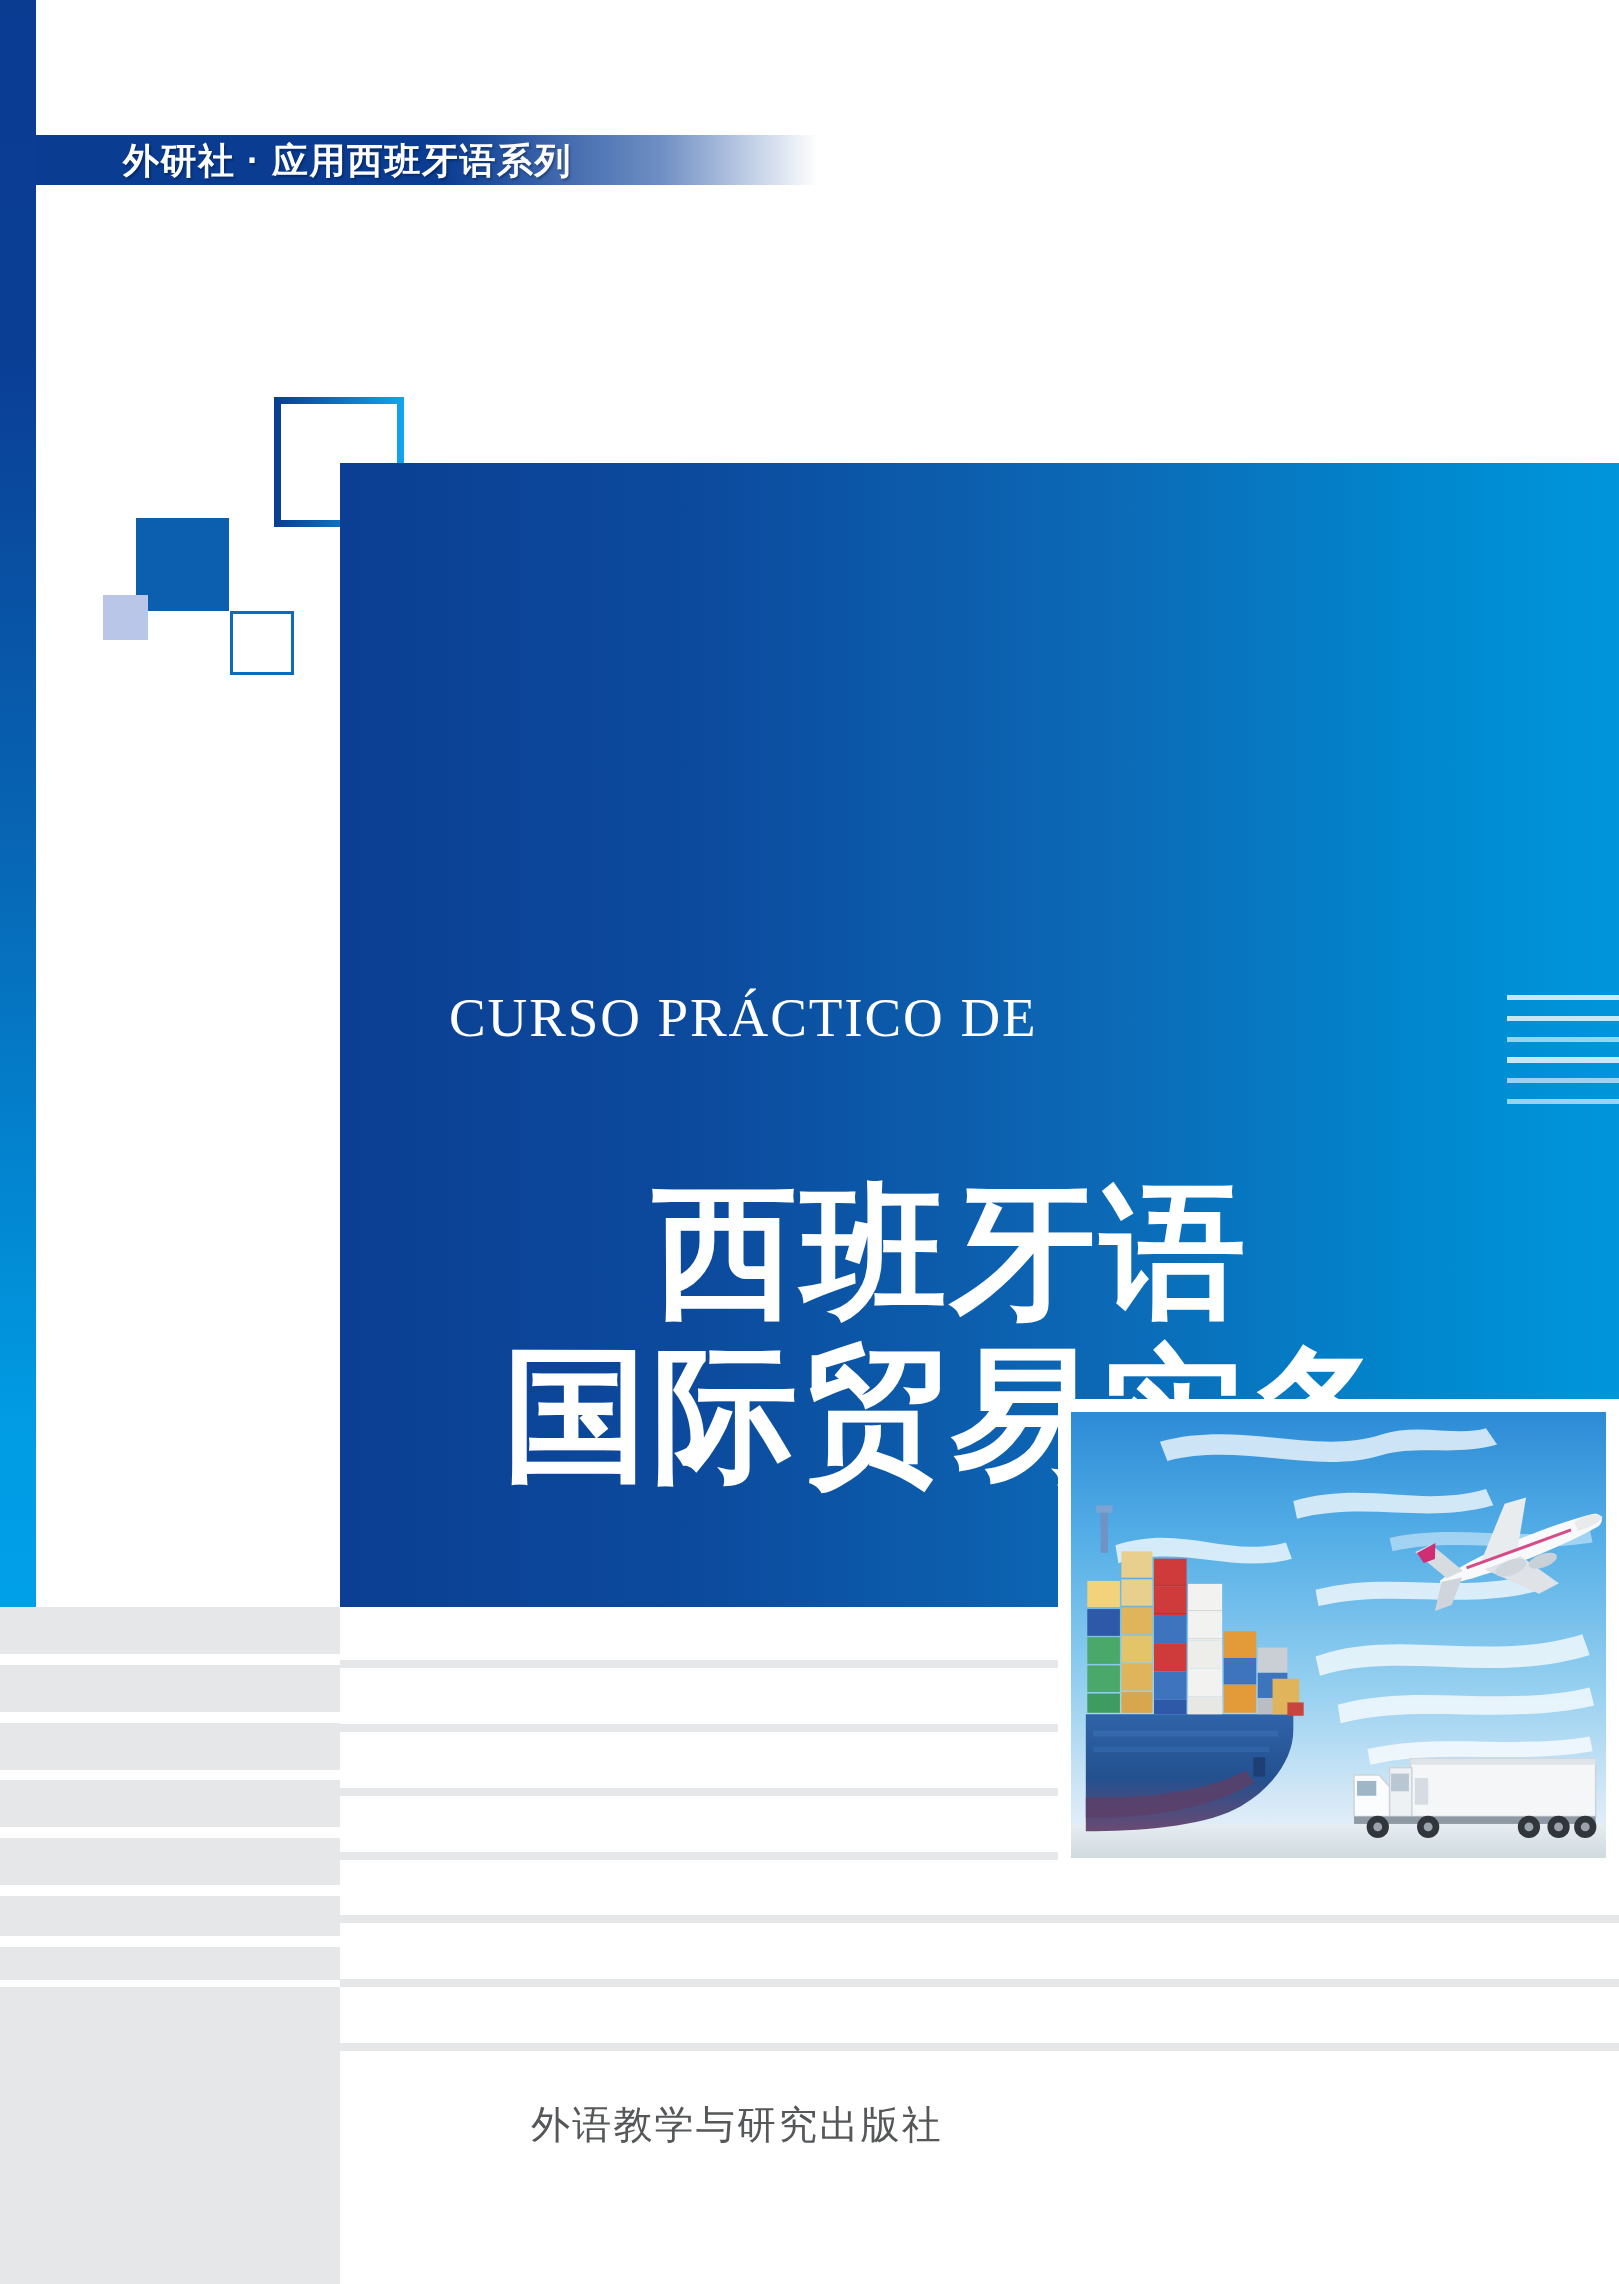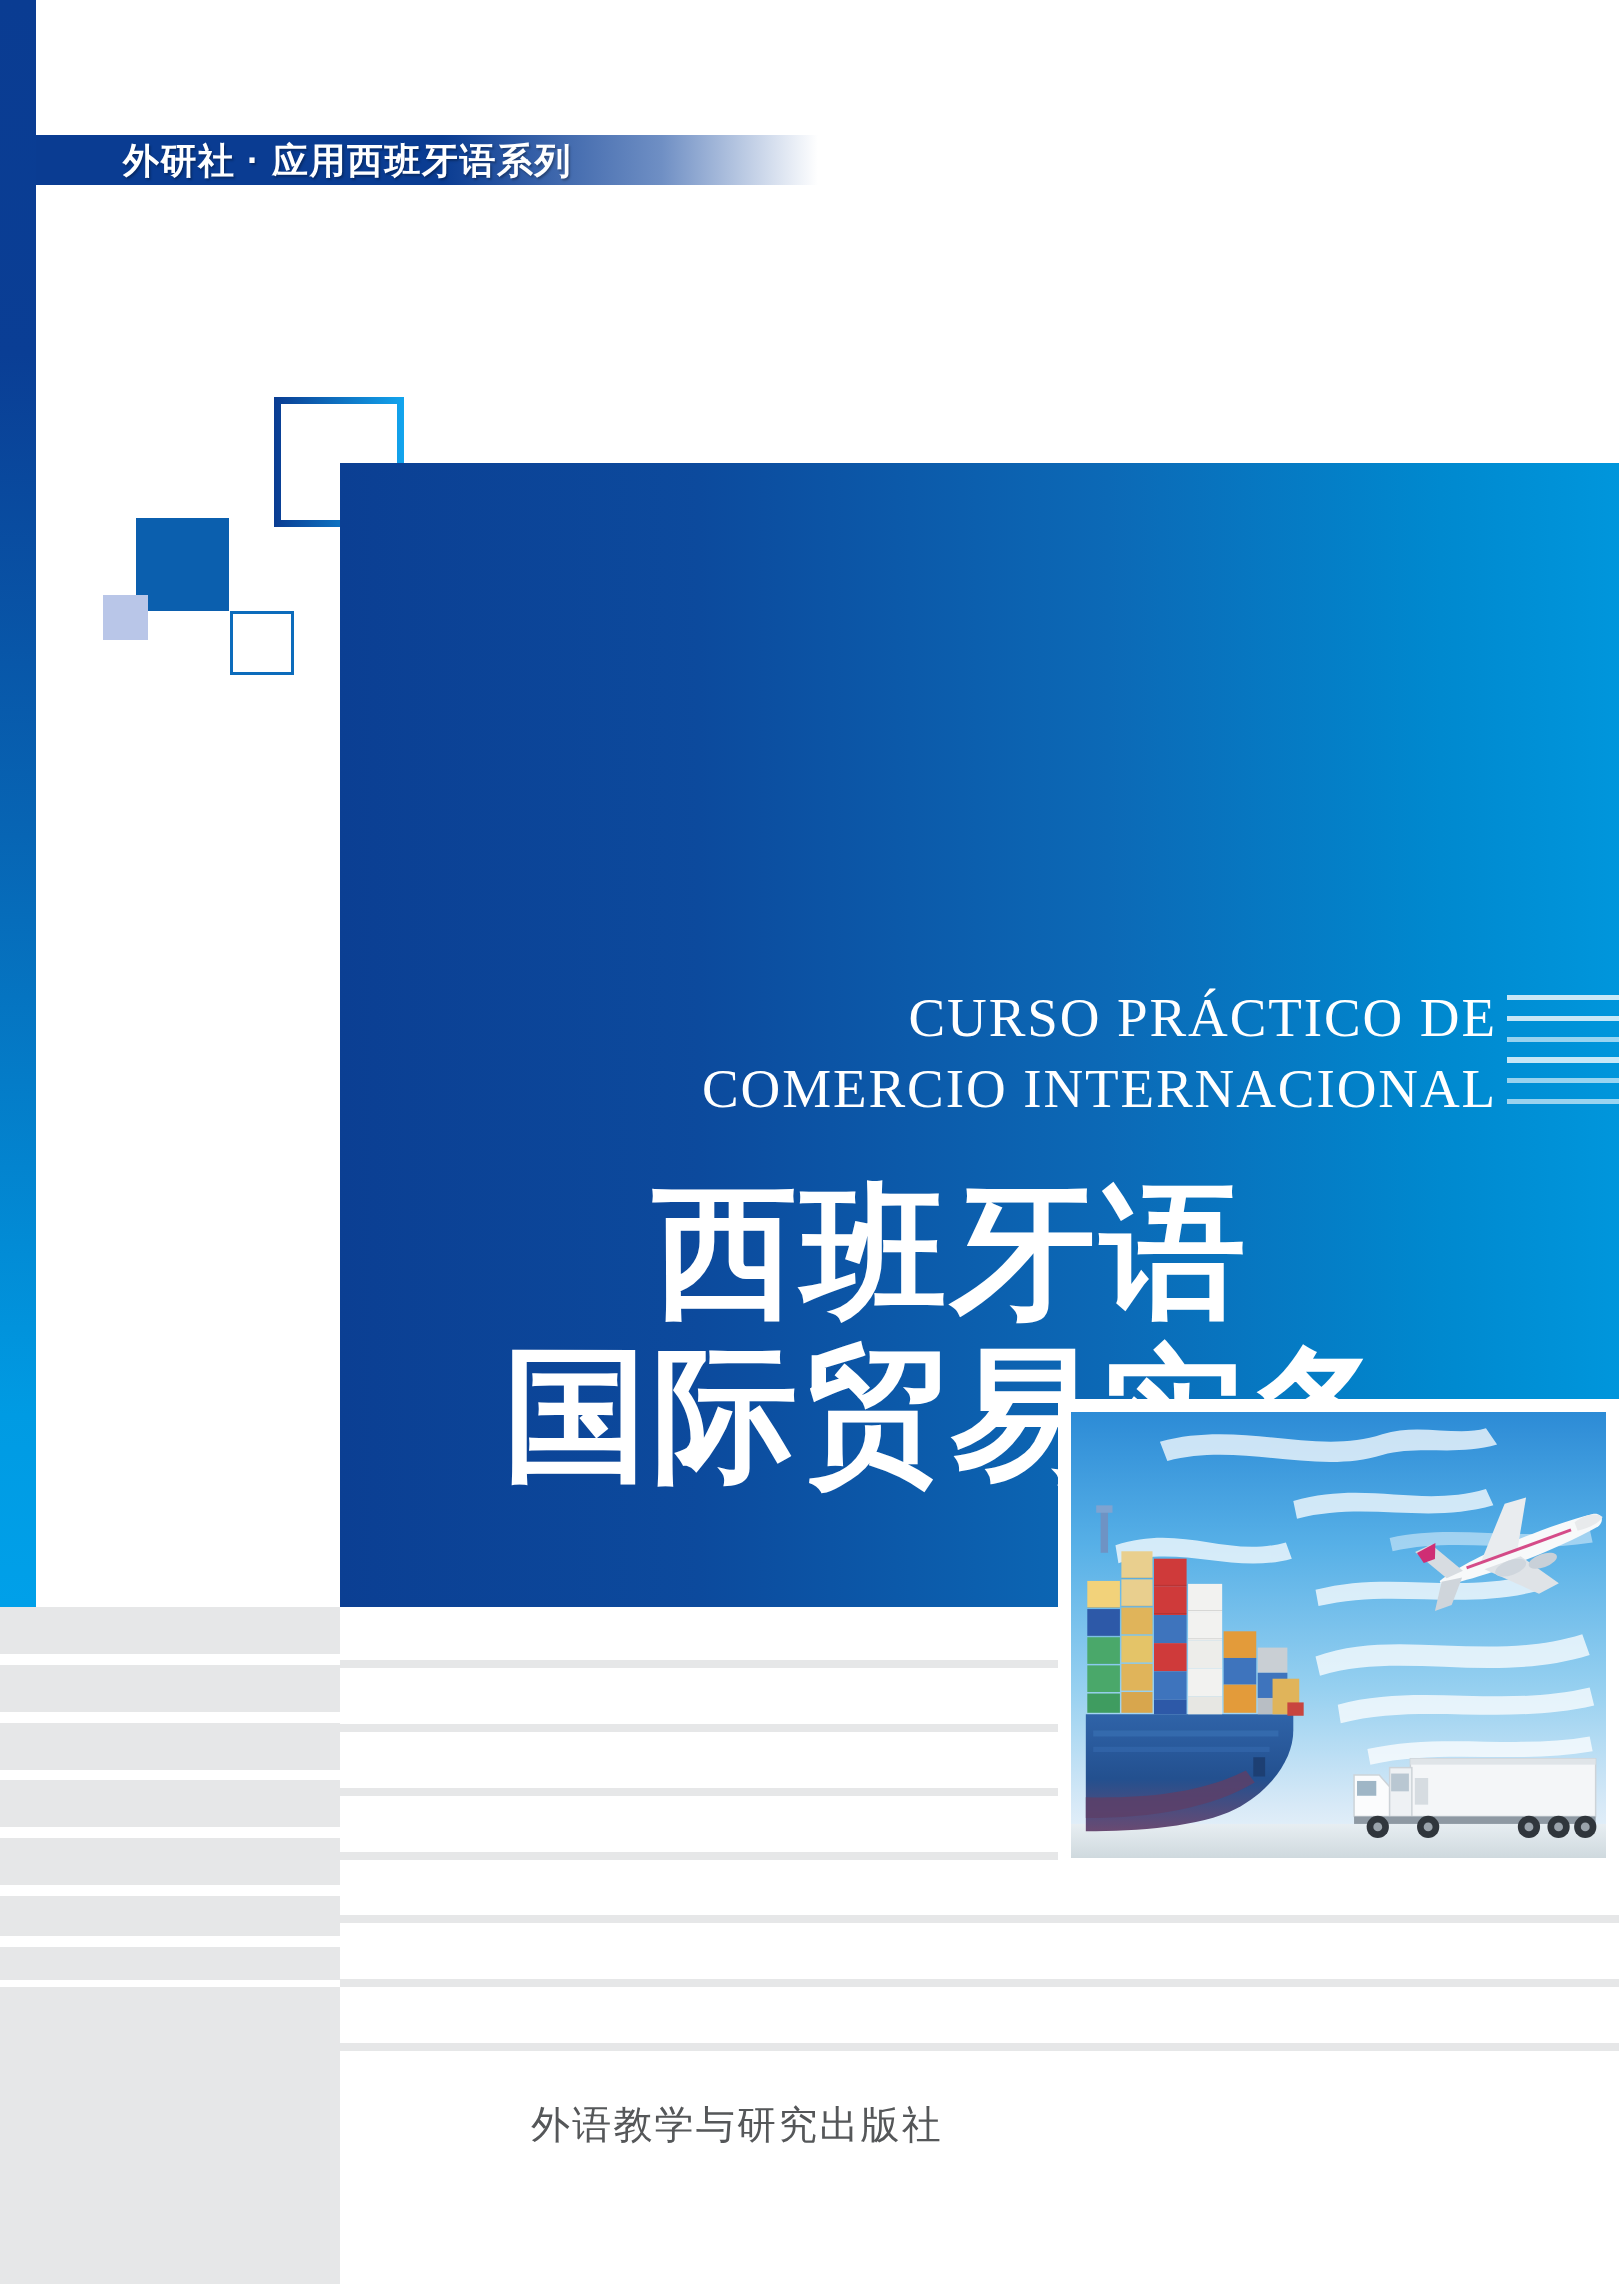--- a/index.html
+++ b/index.html
@@ -31,21 +31,21 @@
 
   
   .blueblock{position:absolute;left:340px;top:463px;width:1280px;height:1144px;
              background:linear-gradient(to right,#0B3F93 0%,#0C4A9D 28%,#0C69B6 60%,#0089CF 86%,#0096DC 100%);}
 
   
   .deco-lines{position:absolute;right:0px;top:532px;width:113px;}
   .deco-lines i{display:block;height:5.2px;background:rgba(255,255,255,.78);margin-bottom:15.6px;}
   .deco-lines i:nth-child(3),.deco-lines i:nth-child(5),.deco-lines i:nth-child(6){background:rgba(255,255,255,.60);}
 
-  .es-title{position:absolute;right:123px;top:519px;width:1075px;text-align:right;
+  .es-title{position:absolute;right:96px;top:519px;width:1075px;text-align:left;
             color:#ffffff;font-family:"Liberation Serif","DejaVu Serif",serif;
             font-size:55px;line-height:71px;letter-spacing:1.9px;font-weight:400;}
   .es-title span{display:block;white-space:nowrap;}
 
   .cn-title{position:absolute;right:113px;top:708px;width:1112px;text-align:center;
             color:#ffffff;font-weight:bold;font-size:145px;line-height:163px;letter-spacing:4.4px;}
   .cn-title span{display:block;white-space:nowrap;}
 
   .authors{position:absolute;right:113px;top:1161px;width:890px;text-align:right;
            color:#ffffff;font-size:37px;line-height:47px;letter-spacing:1.5px;white-space:nowrap;}
@@ -88,21 +88,20 @@
       <i></i>
         <i></i>
         <i></i>
         <i></i>
         <i></i>
         <i></i>
     </div>
 
     <div class="es-title">
       <span>CURSO PRÁCTICO DE</span>
-      <span>COMERCIO INTERNACIONAL</span>
     </div>
 
     <div class="cn-title">
       <span>西班牙语</span>
       <span>国际贸易实务</span>
     </div>
 
     <div class="authors">查东　陈泉◎编　著</div>
   </div>
 

